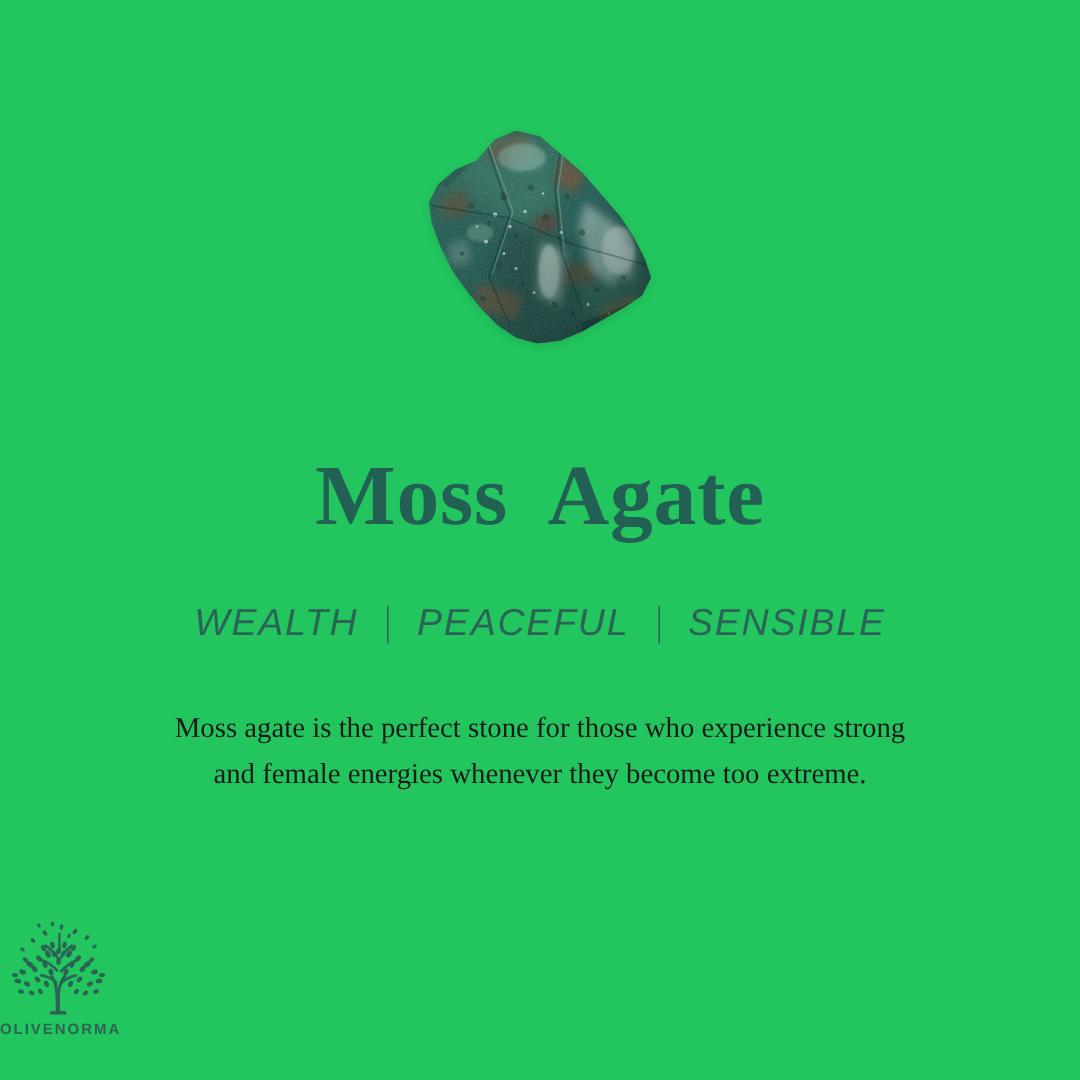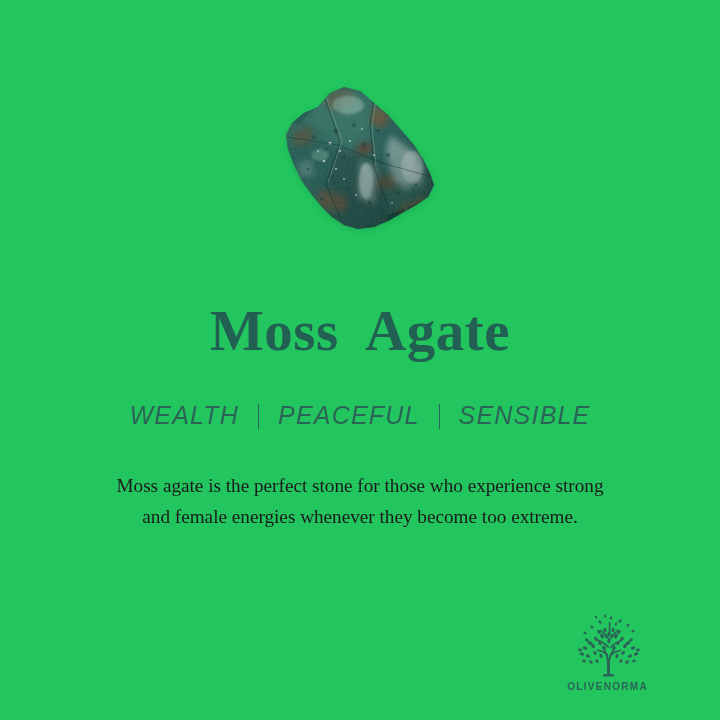--- a/index.html
+++ b/index.html
@@ -112,21 +112,21 @@
   }
 
   
   .brand {
     position: absolute;
     left: 0;
     top: 612px;
     width: 648px;
     display: flex;
     flex-direction: column;
-    align-items: flex-end;
+    align-items: flex-start;
   }
   .brand-mark {
     display: block;
     width: 78px;
     height: 66px;
   }
   .brand-name {
     margin-top: 3px;
     font-family: "Liberation Sans", "DejaVu Sans", sans-serif;
     font-size: 10px;

